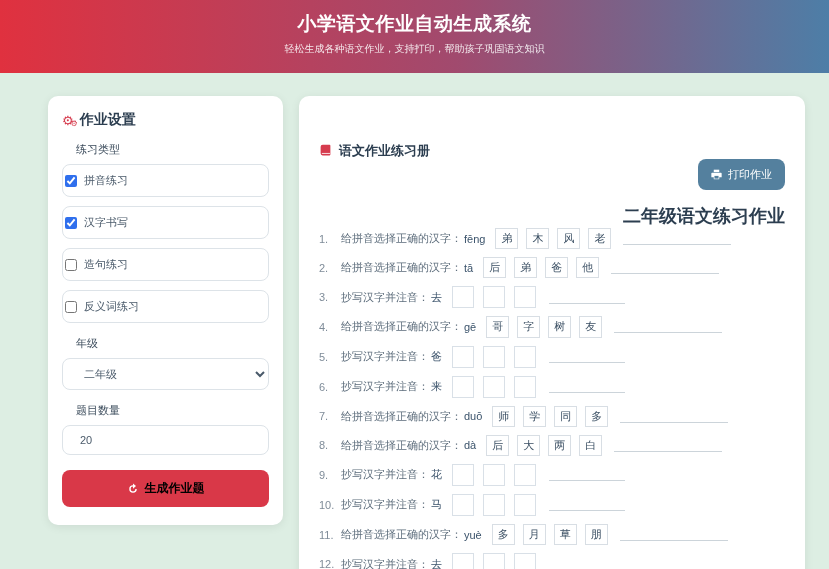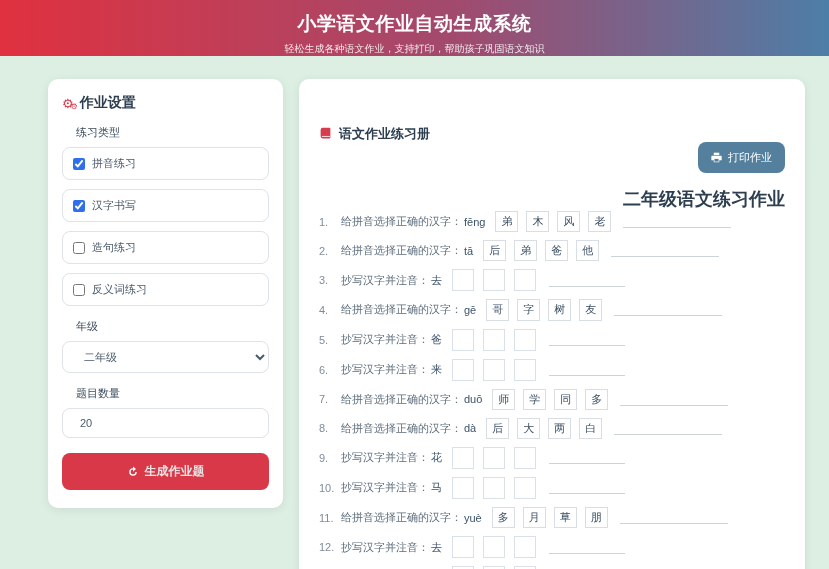--- a/index.html
+++ b/index.html
@@ -4,21 +4,21 @@
 <style>
   * { box-sizing: border-box; margin: 0; padding: 0; }
   html,body { width: 829px; height: 569px; overflow: hidden; }
   body {
     font-family: "Liberation Sans", "DejaVu Sans", sans-serif;
     background: #ddeee3;
     color: #2c3e50;
   }
   
   .app-header {
-    height: 56px;
+    height: 73px;
     background: linear-gradient(90deg, #e0313f 0%, #a14a6e 55%, #4d7ea7 100%);
     color: #fff;
     text-align: center;
     padding-top: 11px;
   }
   .app-title { font-size: 19px; font-weight: bold; letter-spacing: 0.5px; }
   .app-subtitle { font-size: 10px; margin-top: 5px; color: rgba(255,255,255,0.88); }
 
   
   .content {
@@ -38,32 +38,32 @@
   .sidebar-title {
     display: flex; align-items: center; gap: 6px;
     font-size: 14px; font-weight: bold; color: #2c3e50;
   }
   .cogs { color: #d63c4e; font-size: 13px; line-height: 1; position: relative; }
   .cogs .gear-sm { font-size: 8px; position: absolute; right: -4px; bottom: -1px; }
   .field-label { font-size: 11px; color: #3c4c5c; margin: 13px 14px 7px; }
   .type-item {
     display: flex; align-items: center; gap: 7px;
     border: 1px solid #dde3e8; border-radius: 8px;
-    padding: 8px 10px; margin-bottom: 9px;
+    padding: 8px 2px; margin-bottom: 9px;
     font-size: 11px; color: #4a5a6a; cursor: pointer; background: #fff;
   }
   .type-item input { width: 12px; height: 12px; accent-color: #2f6fed; flex: none; }
   .grade-select, .count-input {
     width: 100%; border: 1px solid #dde3e8; border-radius: 8px;
     padding: 8px 17px; font-size: 11px; color: #4a5a6a; background: #fff;
     font-family: inherit;
   }
   .generate-btn {
     width: 100%; margin-top: 15px;
-    background: #d93848; color: #e5e5e5; border: none; border-radius: 8px;
+    background: #d93848; color: #000000; border: none; border-radius: 8px;
     padding: 10px 0; font-size: 12px; font-weight: bold; cursor: pointer;
     display: flex; align-items: center; justify-content: center; gap: 6px;
     font-family: inherit;
   }
 
   
   .main { flex: 1; padding: 15px 20px 30px; min-height: 620px; }
   .main-header { display: flex; align-items: center; justify-content: space-between; gap: 36px; }
   .panel-title { display: flex; align-items: center; gap: 7px; font-size: 13px; font-weight: bold; color: #2c3e50; }
   .print-btn {

